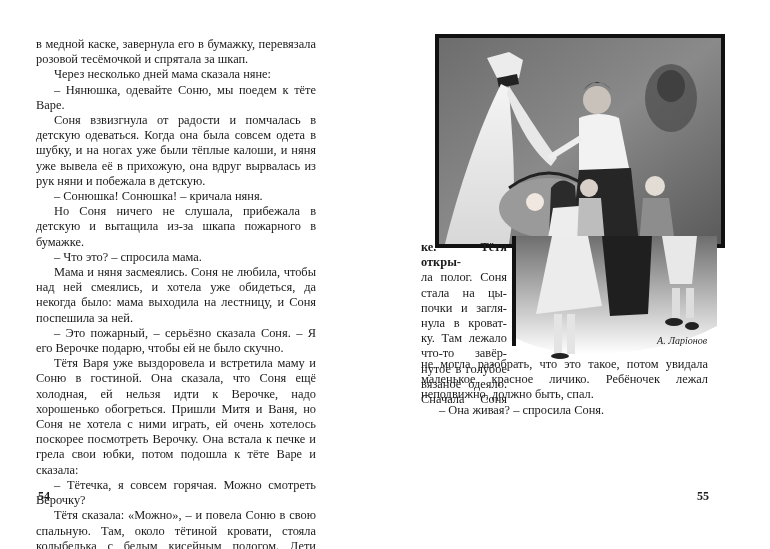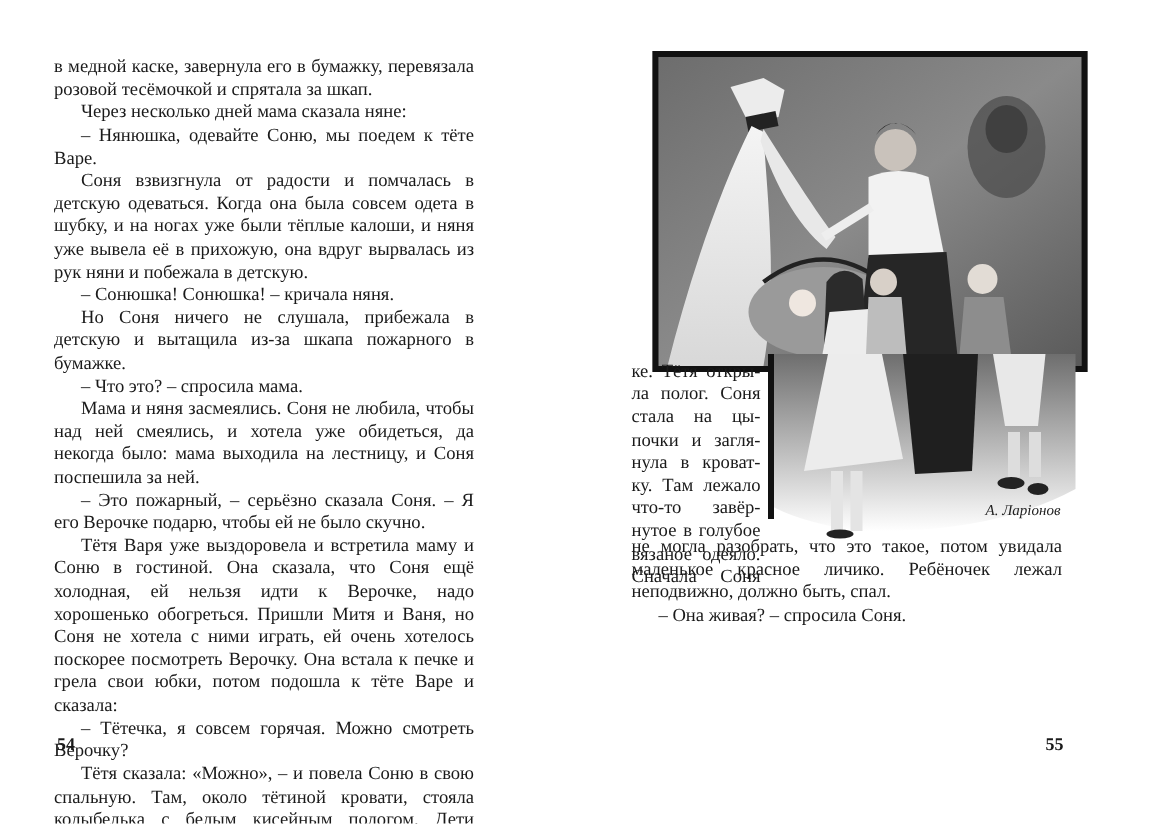--- a/index.html
+++ b/index.html
@@ -123,21 +123,21 @@
       <path d="M150 0 L185 0 L180 48 L158 48 Z" fill="#e8e8e8"></path>
       <rect x="160" y="52" width="8" height="30" fill="#ddd"></rect>
       <rect x="174" y="52" width="8" height="30" fill="#ddd"></rect>
       <ellipse cx="162" cy="86" rx="9" ry="4" fill="#222"></ellipse>
       <ellipse cx="180" cy="90" rx="7" ry="4" fill="#222"></ellipse>
     </svg>
     <div style="position:absolute; right:14px; bottom:16px; font-size:10px; font-style:italic; color:#222; font-family:'Liberation Serif', serif;">А. Ларіонов</div>
   </div>
 
   <div class="wrap-col text">
-    <div class="last-line-justify" style="text-align:justify;text-align-last:justify;">ке. Тётя откры-</div>
+    <div class="last-line-justify" style="text-align:justify;text-align-last:justify;font-weight:bold;">ке. Тётя откры-</div>
     <div style="text-align-last:justify;">ла полог. Соня</div>
     <div style="text-align-last:justify;">стала на цы-</div>
     <div style="text-align-last:justify;">почки и загля-</div>
     <div style="text-align-last:justify;">нула в кроват-</div>
     <div style="text-align-last:justify;">ку. Там лежало</div>
     <div style="text-align-last:justify;">что-то завёр-</div>
     <div style="text-align-last:justify;">нутое в голубое</div>
     <div style="text-align-last:justify;">вязаное одеяло.</div>
     <div style="text-align-last:justify;">Сначала Соня</div>
   </div>

